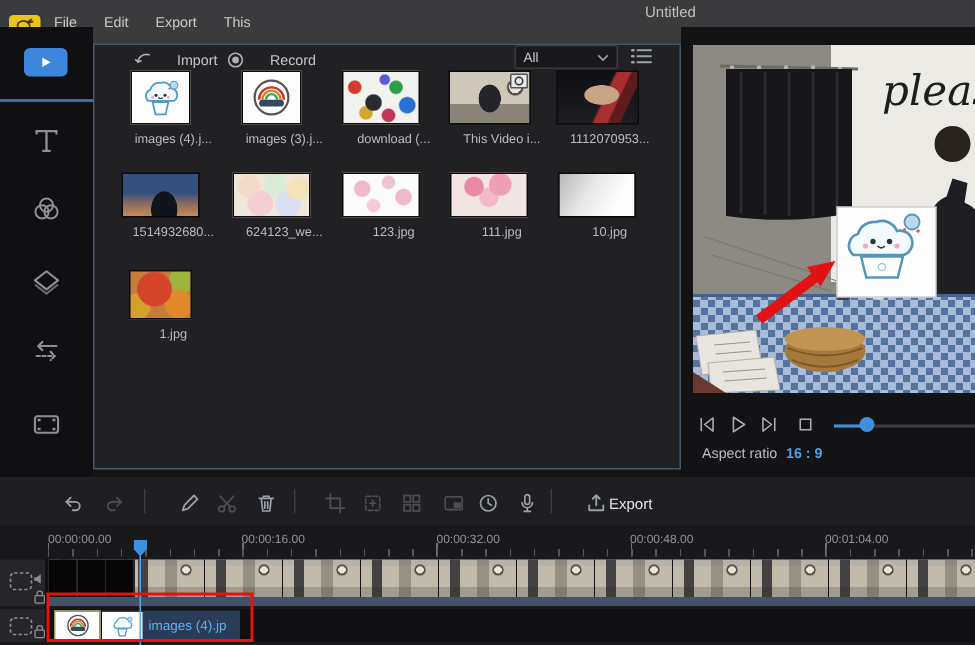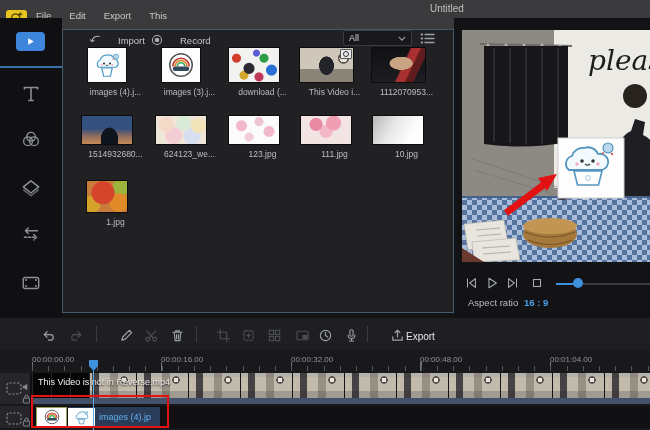--- a/index.html
+++ b/index.html
@@ -482,21 +482,20 @@
       <svg viewBox="0 0 10 11" fill="none" stroke="currentColor" stroke-width="1">
           <rect x="1.5" y="4.5" width="7" height="5.5" rx="1"></rect>
           <path d="M3 4.5V3.2a2 2 0 0 1 4 0v1.3"></path>
         </svg>
     </span>
   </div>
   <div class="abs row" style="top:373px;height:31px"></div>
   <div class="abs filmstrip"></div>
   <div class="abs clip-start"></div>
   <div class="abs clip-footer"></div>
-  <div class="abs clip-label">This Video is not in Reverse.mp4</div>
 
   <div class="abs track-header" style="top:406px;height:22px">
     <span class="th-icon" style="left:6px;top:5px;width:16px;height:13px">
       <svg viewBox="0 0 16 13" fill="none" stroke="currentColor" stroke-width="1.1">
           <rect x="1" y="1" width="14" height="11" rx="2.5" stroke-dasharray="2.2 1.6"></rect>
         </svg>
     </span>
     <span class="th-icon" style="left:22px;top:7px;width:9px;height:10px">
       <svg viewBox="0 0 10 11" fill="none" stroke="currentColor" stroke-width="1">
           <rect x="1.5" y="4.5" width="7" height="5.5" rx="1"></rect>

